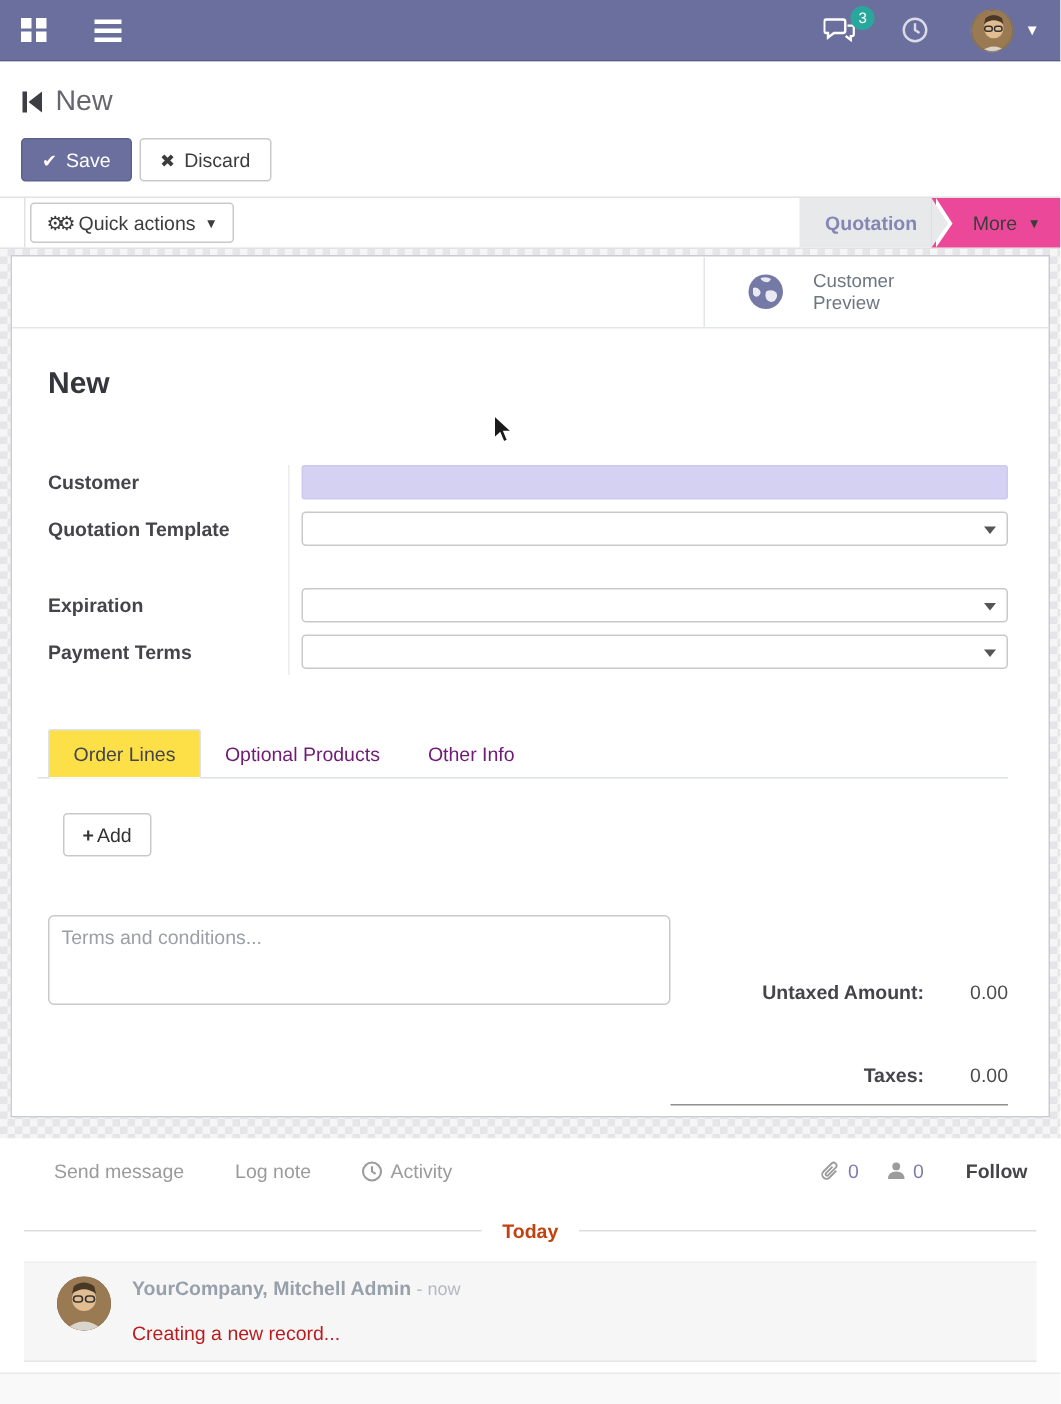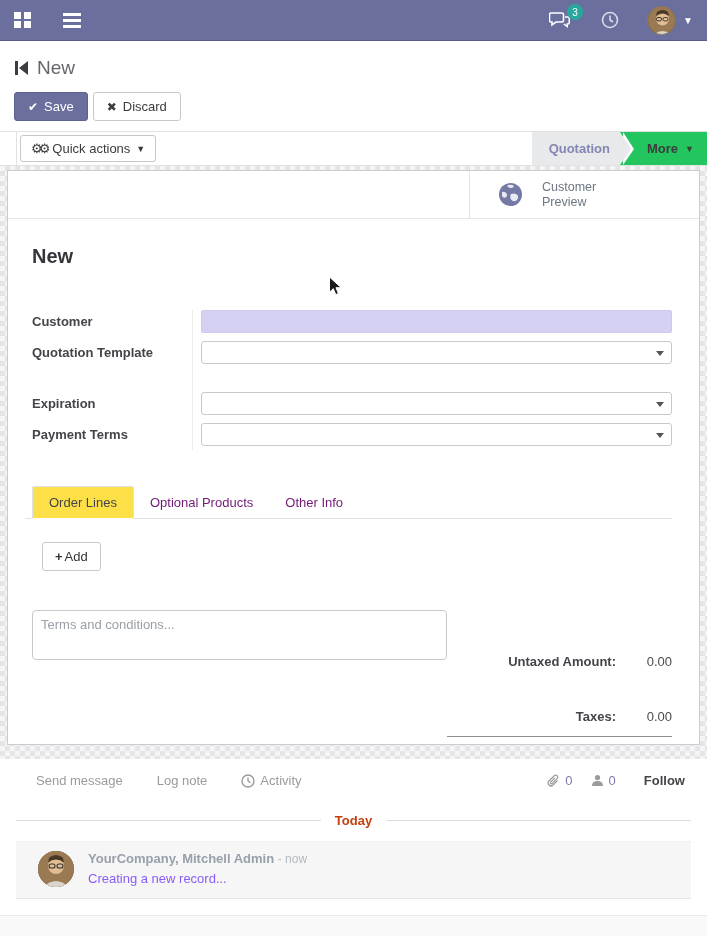--- a/index.html
+++ b/index.html
@@ -61,22 +61,22 @@
   }
   .stage::after {
     content: ""; position: absolute; right: -11px; top: 0; z-index: 2;
     border-left: 11px solid #e8e9eb; border-top: 17px solid transparent; border-bottom: 16px solid transparent;
   }
   .stage::before {
     content: ""; position: absolute; right: -14px; top: 0; z-index: 1;
     border-left: 11px solid #fff; border-top: 17px solid transparent; border-bottom: 16px solid transparent;
   }
   .more-btn {
-    background: #22c55e; display: flex; align-items: center; gap: 7px; padding: 0 13px 0 27px;
-    font-weight: bold; color: #3c3c3c; cursor: pointer; border: none; font-family: inherit; font-size: 13px;
+    background: #ec4899; display: flex; align-items: center; gap: 7px; padding: 0 13px 0 27px;
+    font-weight: normal; color: #3c3c3c; cursor: pointer; border: none; font-family: inherit; font-size: 13px;
   }
   
   .sheet-wrap {
     flex: 0 0 593px; padding: 4px 7px 14px;
     background-color: #f5f5f6;
     background-image:
       linear-gradient(45deg, #e5e5e7 25%, transparent 25%, transparent 75%, #e5e5e7 75%),
       linear-gradient(45deg, #e5e5e7 25%, transparent 25%, transparent 75%, #e5e5e7 75%);
     background-size: 10px 10px; background-position: 0 0, 5px 5px;
   }
@@ -106,21 +106,21 @@
     margin-bottom: -1px; border-radius: 2px 2px 0 0;
   }
   .add-btn {
     margin: 23px 0 0 17px; background: #fff; border: 1px solid #c9c9c9; border-radius: 3px;
     padding: 6px 12px; font-size: 13px; color: #333; cursor: pointer; display: inline-flex; align-items: center; font-family: inherit;
   }
   .plus { font-weight: bold; margin-right: 2px; }
   
   .notes-totals { display: flex; margin: 39px 0 0 7px; }
   .terms-box {
-    width: 435px; height: 50px; border: 1px solid #c9c9c9; border-radius: 4px; resize: none;
+    width: 435px; height: 60px; border: 1px solid #c9c9c9; border-radius: 4px; resize: none;
     font-family: inherit; font-size: 13px; padding: 6px 8px; color: #4c4c4c; outline: none;
   }
   .terms-box::placeholder { color: #9aa0a6; }
   .totals { margin-left: auto; width: 237px; padding-top: 4px; }
   .total-row { display: flex; justify-content: flex-end; align-items: baseline; margin-bottom: 10px; margin-top: 40px; }
   .t-label { font-weight: bold; color: #44444a; }
   .t-value { width: 56px; text-align: right; color: #4c4c4c; }
   .totals-sep { border-top: 1px solid #8f8f8f; margin: 12px 0 8px; }
   .total-row.grand .t-label { font-size: 15px; }
   .total-row.grand .t-value { font-weight: bold; font-size: 15px; color: #222; }
@@ -135,21 +135,21 @@
   .date-divider { display: flex; align-items: center; gap: 14px; margin: 25px 0 13px; }
   .date-divider .line { flex: 1; height: 1px; background: #ddd; }
   .date-divider .date-lbl { font-weight: bold; color: #c2410c; }
   .message { background: #f6f6f7; border-top: 1px solid #efefef; border-bottom: 1px solid #e6e6e6; padding: 9px 16px 11px 22px; display: flex; gap: 14px; }
   .msg-avatar {
     width: 36px; height: 36px; border-radius: 50%; flex: 0 0 36px;
     background: radial-gradient(circle at 50% 42%, #e8c49a 0 34%, #7d5b3a 35% 58%, #6b5138 59% 100%);
   }
   .msg-author { font-weight: bold; color: #98a0ab; }
   .msg-time { color: #b4bac0; font-size: 12px; }
-  .msg-body { margin-top: 5px; color: #8b5cf6; }
+  .msg-body { margin-top: 15px; color: #b91c1c; }
   
   .footer-strip { flex: 1; background: #f9f9fa; border-top: 1px solid #e9e9e9; }
   
   .mouse-cursor { position: absolute; left: 328px; top: 276px; z-index: 50; pointer-events: none; }
 </style>
 </head>
 <body>
 
 <div class="topbar">
   <div class="apps-icon">

